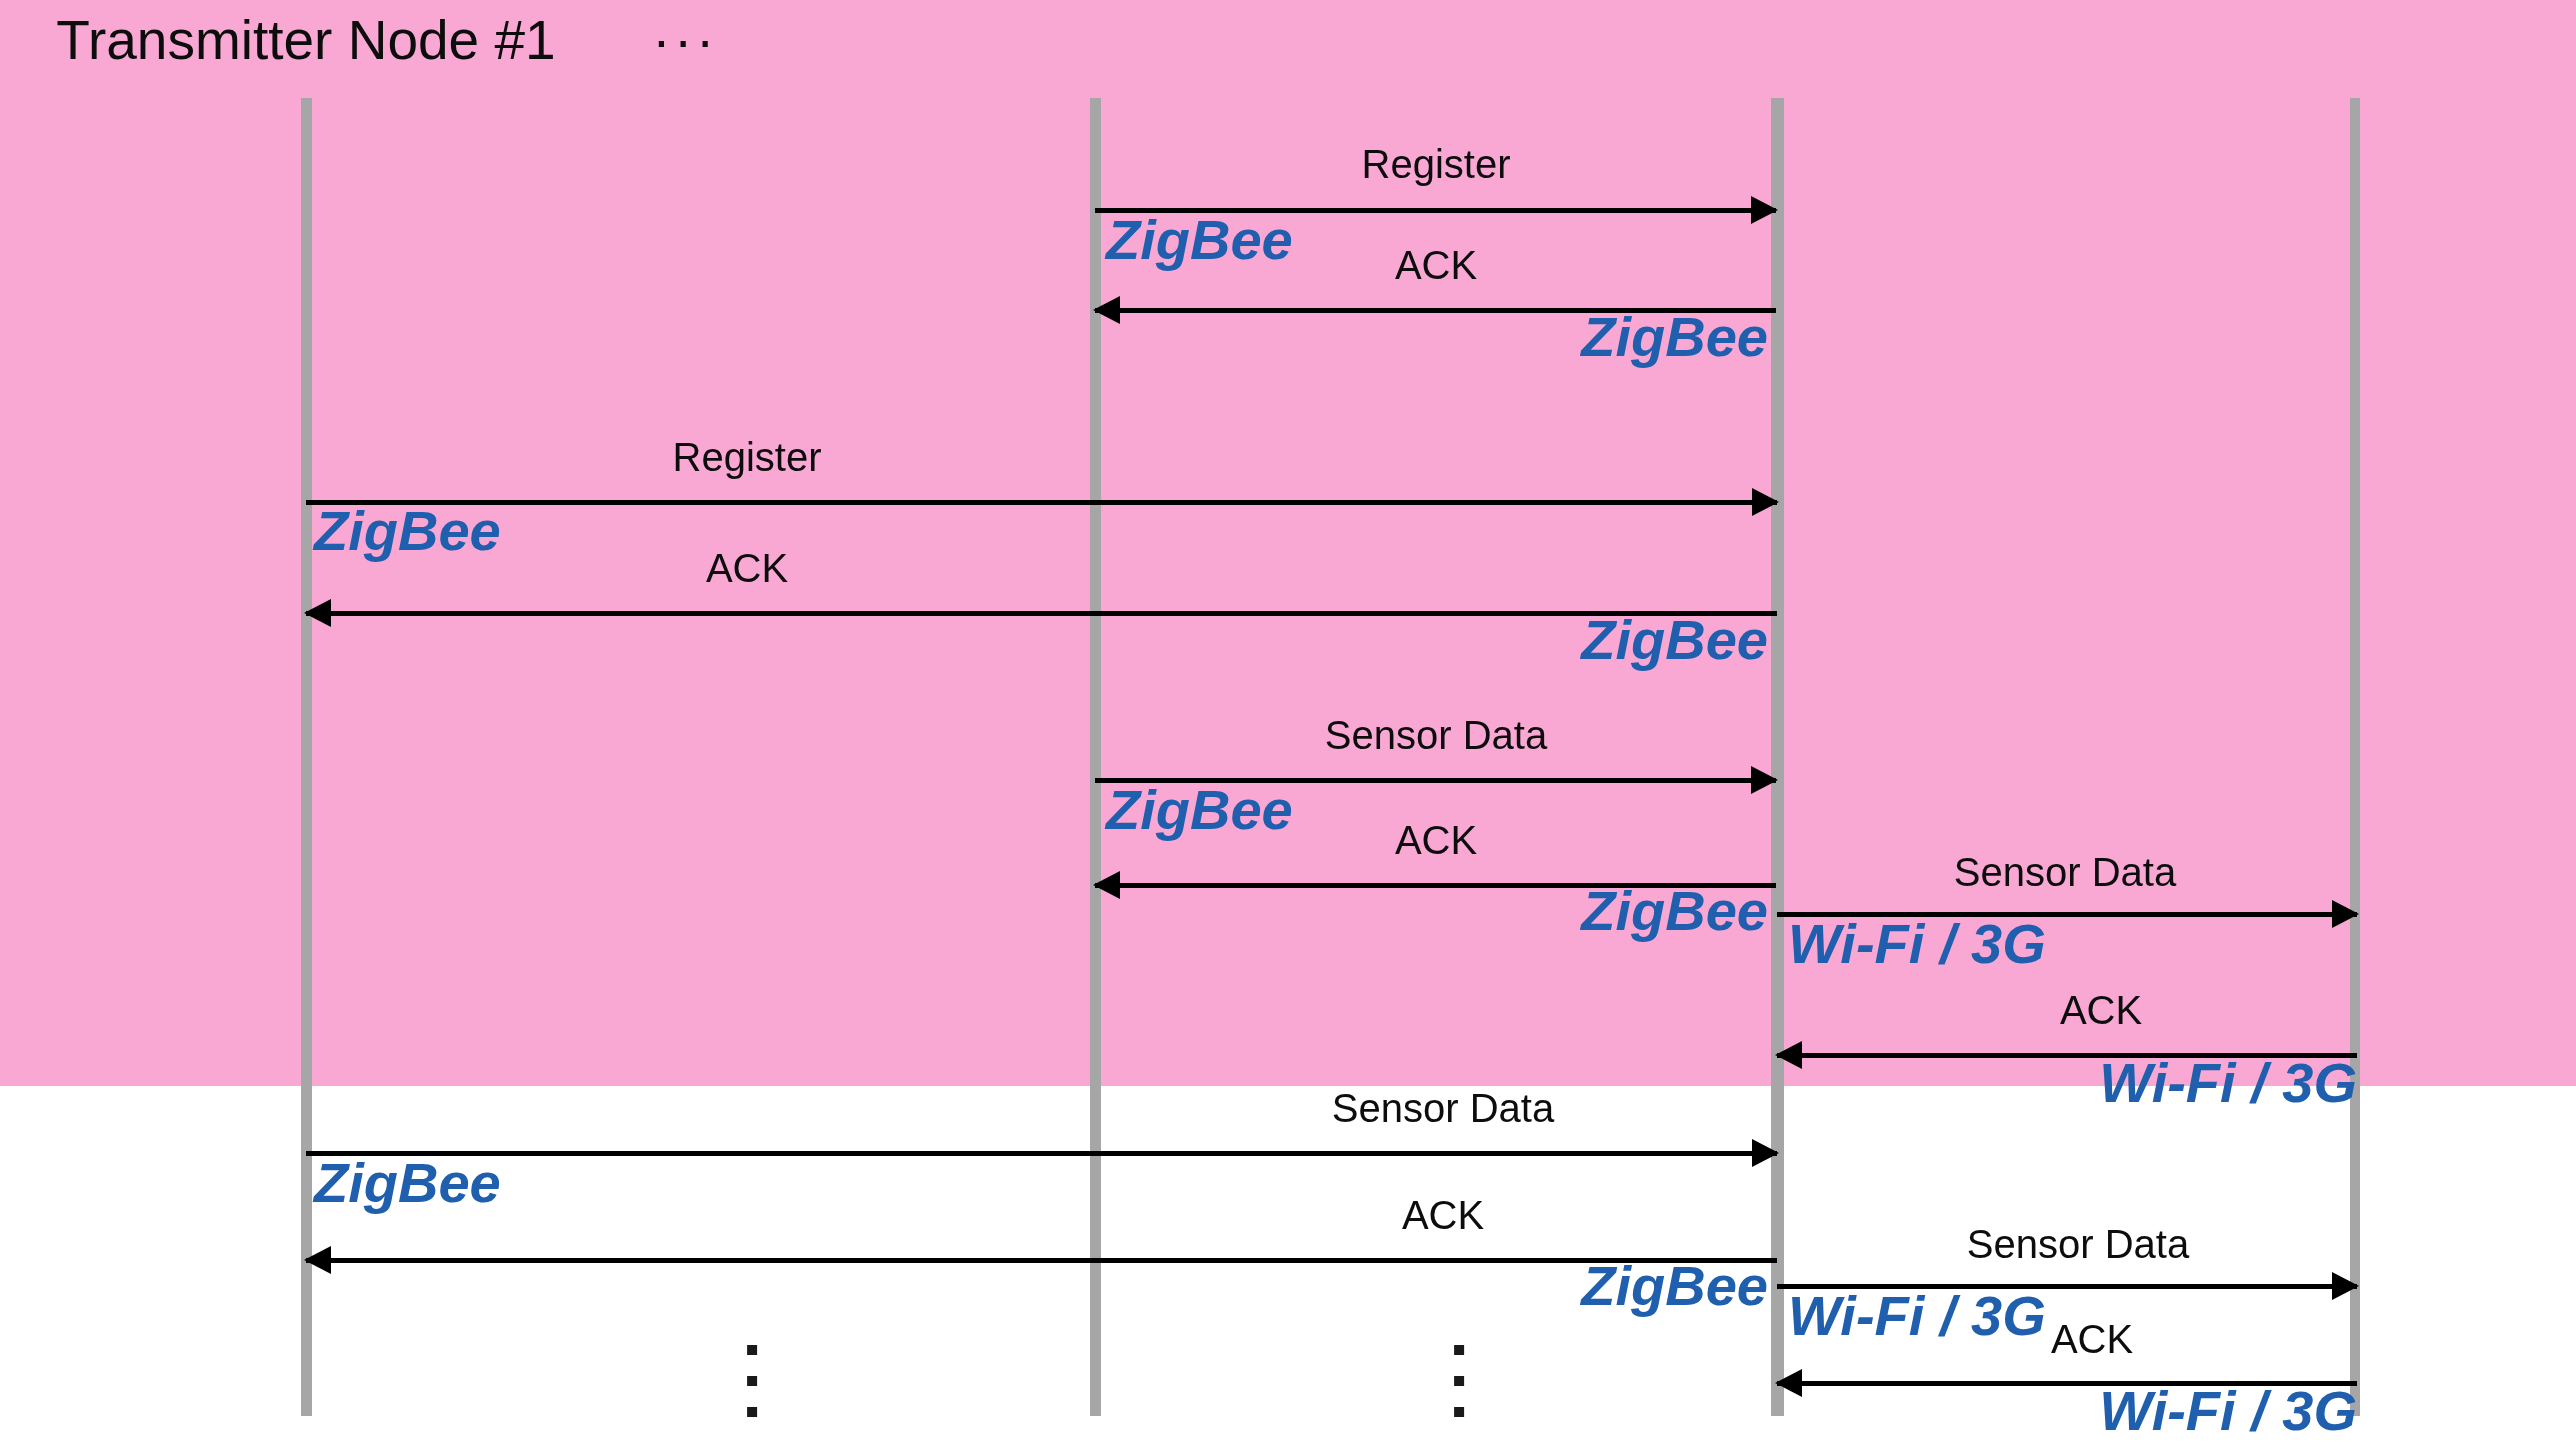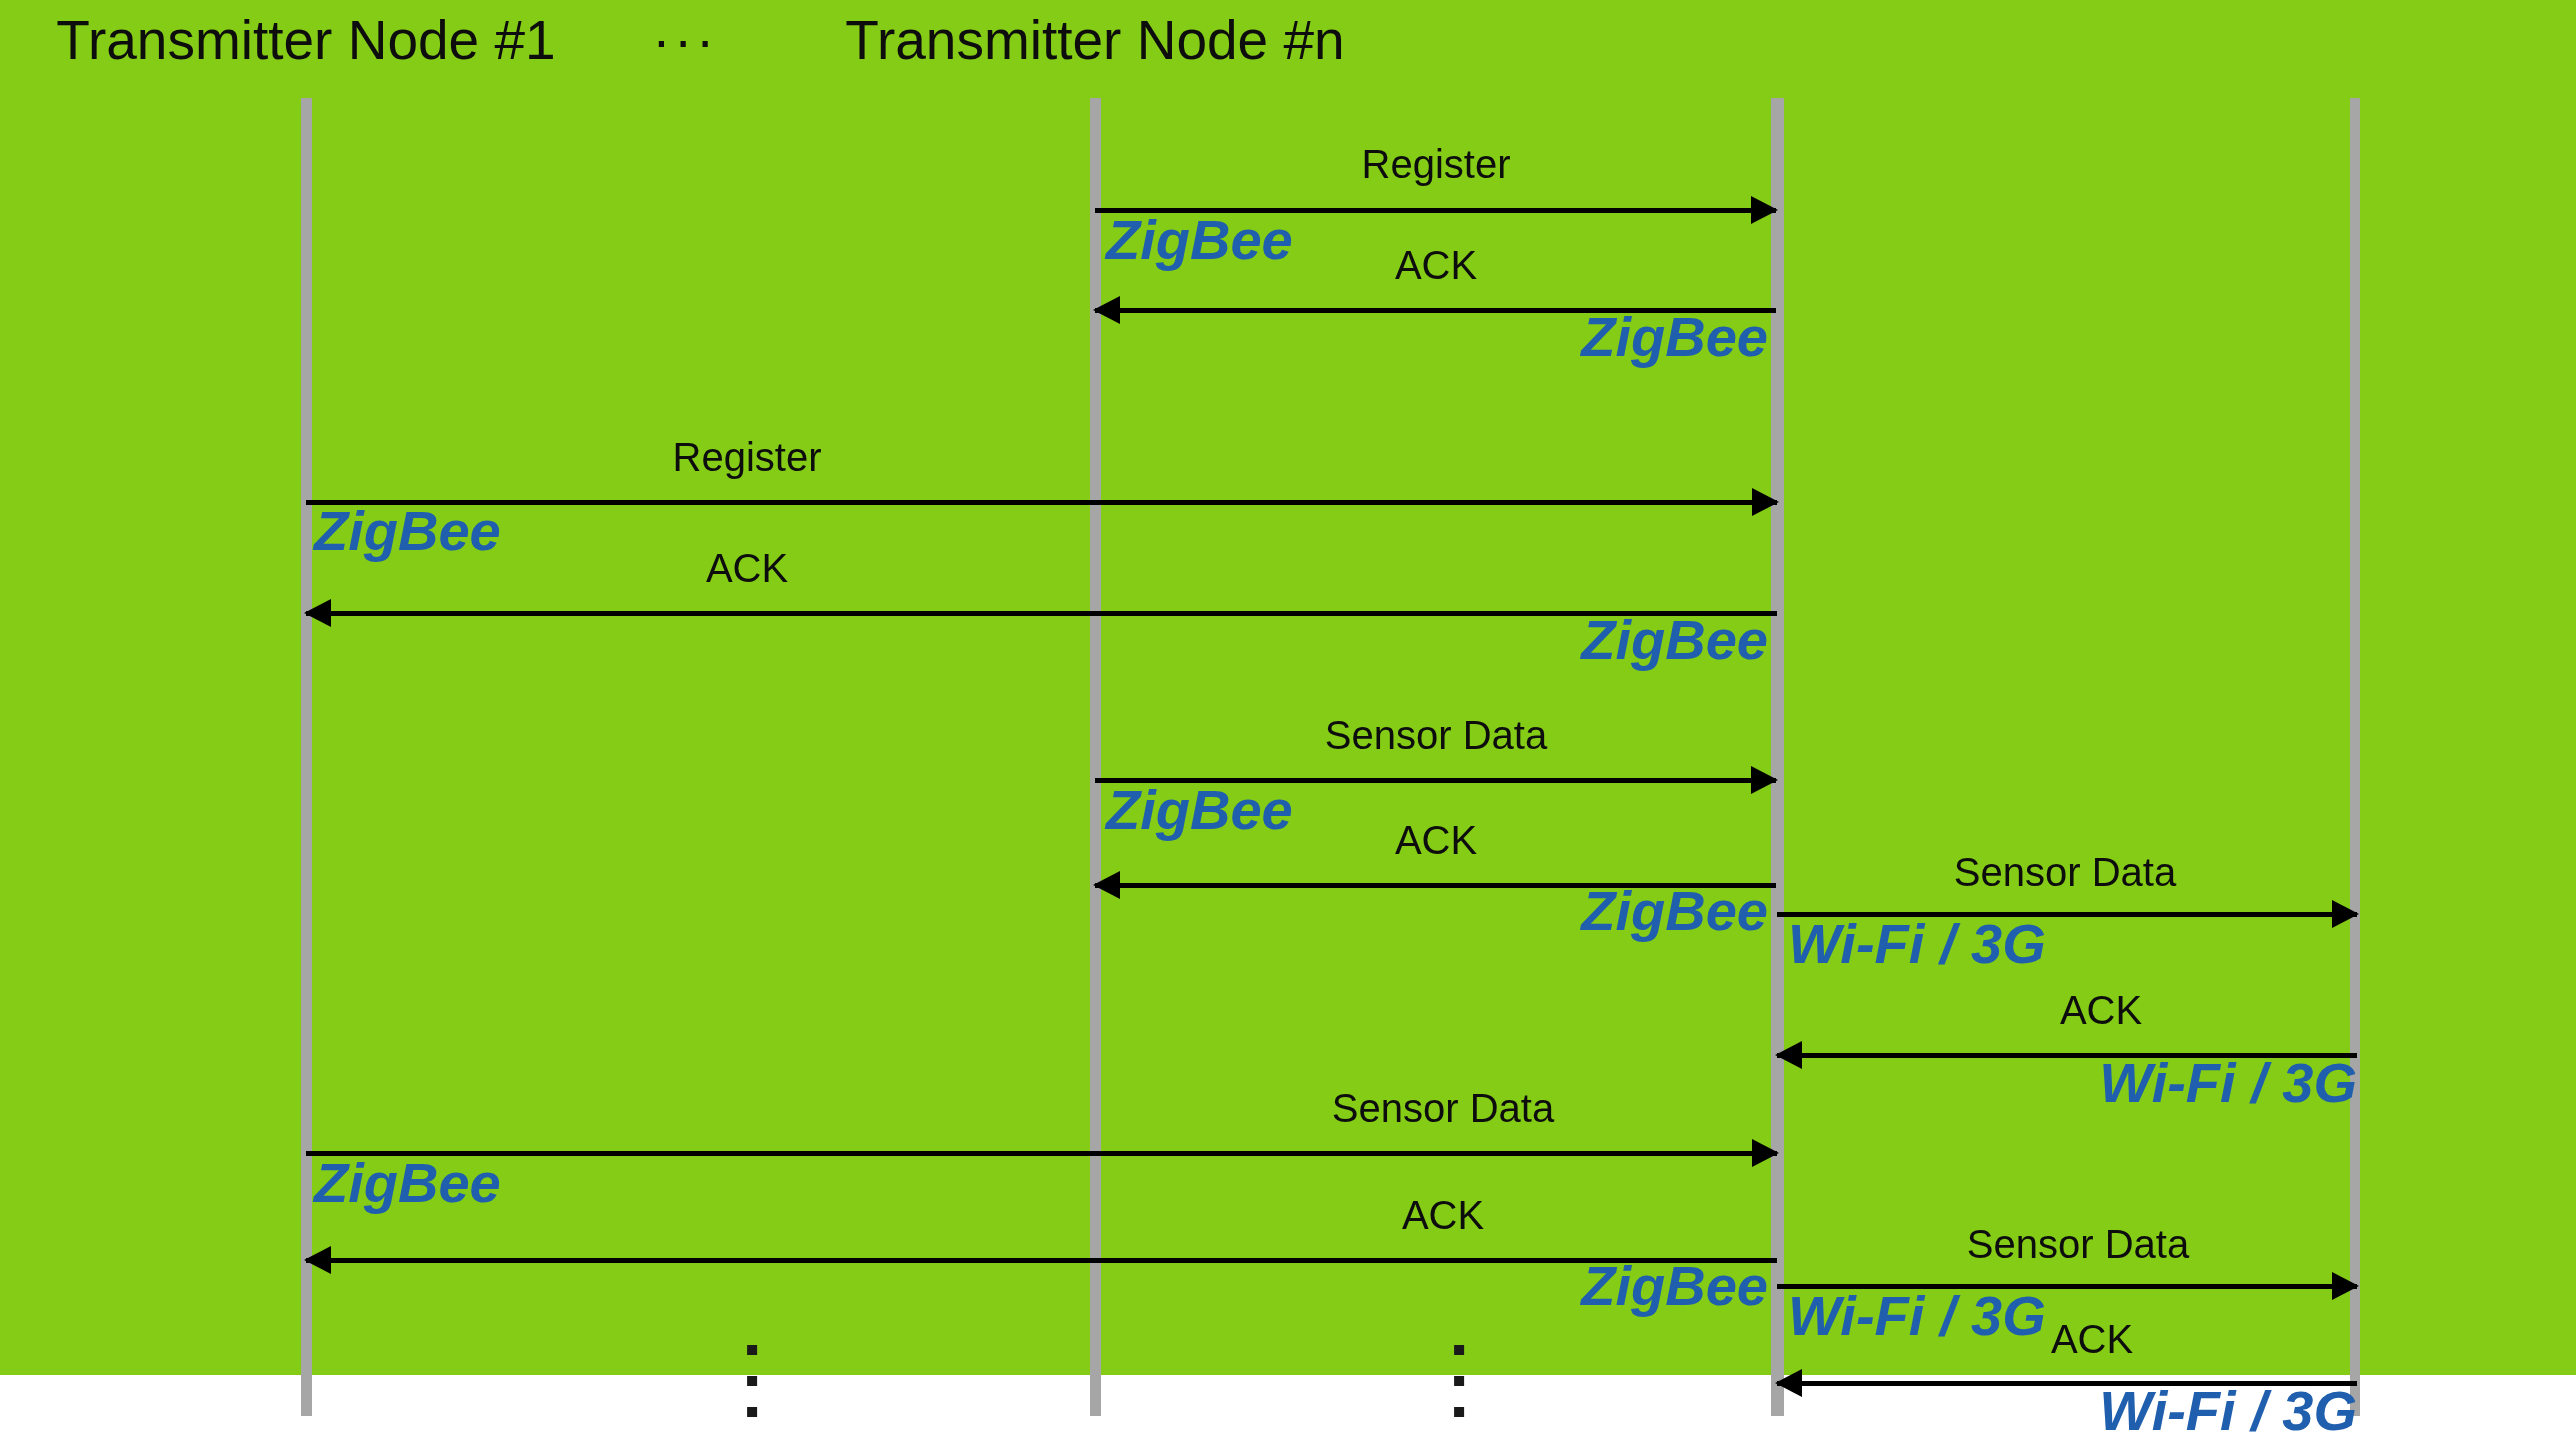--- a/index.html
+++ b/index.html
@@ -1,18 +1,18 @@
 <!DOCTYPE html>
 <html style="font-size:14.3px"><head>
 <meta charset="utf-8">
 <style>
   html,body{margin:0;padding:0;background:#ffffff;}
   body{width:2576px;height:1447px;overflow:hidden;
        font-family:"Liberation Sans","DejaVu Sans",sans-serif;}
-  #stage{position:relative;width:2576px;height:1375px;background:#84cc16;}
+  #stage{position:relative;width:2576px;height:1086px;background:#f9a8d4;}
 
   
   .hdr{position:absolute;white-space:nowrap;color:#0d0d0d;
        font-size:55px;line-height:55px;font-weight:400;
        transform:translateX(-50%);}
   .hdr-dots{position:absolute;white-space:nowrap;color:#0d0d0d;
        font-size:55px;line-height:55px;letter-spacing:3.6px;
        transform:translateX(-50%);}
 
   
@@ -43,21 +43,20 @@
 </style>
 </head>
 <body>
 
 <div id="stage">
 
   <div class="hdr" style="left:306px;top:12.5px;">Transmitter Node #1</div>
 
   <div class="hdr-dots" style="left:685px;top:12.5px;">···</div>
 
-  <div class="hdr" style="left:1095px;top:12.5px;">Transmitter Node #n</div>
 
 
 
   <div class="lifeline" style="left:301px;top:98px;width:10.7px;height:1318px;"></div>
   <div class="lifeline" style="left:1090px;top:98px;width:10.7px;height:1318px;"></div>
   <div class="lifeline" style="left:1771px;top:98px;width:12.5px;height:1318px;"></div>
   <div class="lifeline" style="left:2350px;top:98px;width:9.8px;height:1318px;"></div>
 
   <div class="msg right" style="left:1095px;top:208px;width:681px;">
     <div class="shaft"></div>

